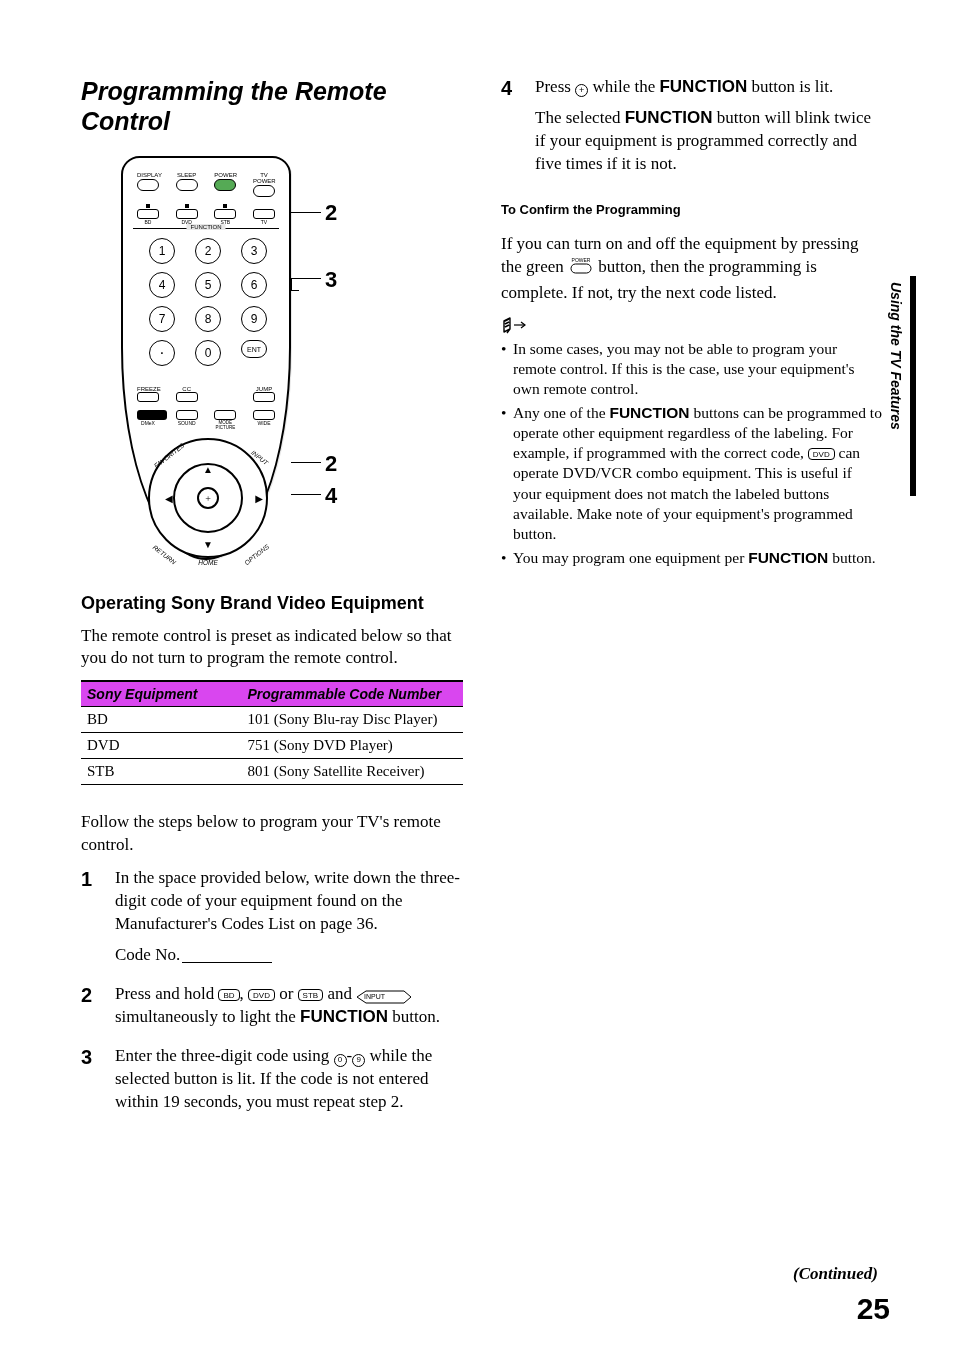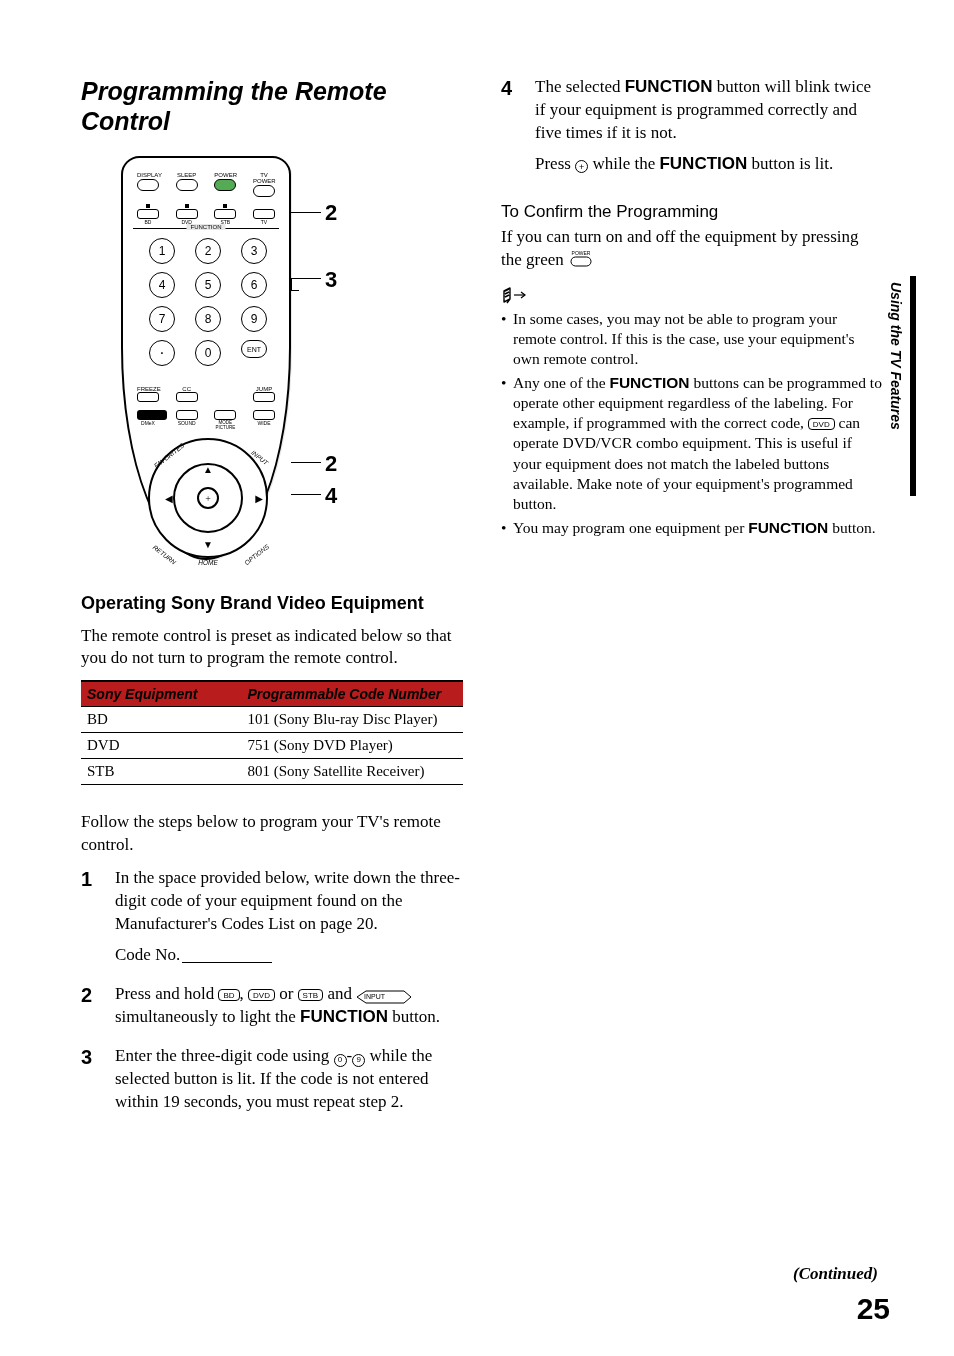--- a/index.html
+++ b/index.html
@@ -32,36 +32,36 @@
     .outer-ring { position:absolute; left:50%; top:50%; width:120px; height:120px; border:2px solid #000; border-radius:50%; transform:translate(-50%,-50%); background:#fff; }
     .inner-ring { position:absolute; left:50%; top:50%; width:70px; height:70px; border:2px solid #000; border-radius:50%; transform:translate(-50%,-50%); background:#fff;}
     .center-dot { position:absolute; left:50%; top:50%; width:22px; height:22px; border:2px solid #000; border-radius:50%; transform:translate(-50%,-50%); display:flex; align-items:center; justify-content:center; font-size:10px;}
     .arrow { position:absolute; font-size:10px; }
     .diag-txt { position:absolute; font-family: Arial; font-size:6.5px; font-style:italic; }
     .leader { position: absolute; border-top: 1.5px solid #000; }
     .callout { position: absolute; font-family: Arial, Helvetica, sans-serif; font-weight: bold; font-size: 22px; }
     h2.sub { font-family: Arial, Helvetica, sans-serif; font-weight: bold; font-size: 18px; line-height: 1.25; margin-bottom: 10px; }
     p.body { font-size: 17px; line-height: 1.35; margin-bottom: 10px; }
     table.codes { width: 100%; border-collapse: collapse; margin: 4px 0 26px; font-size: 15px; }
-    table.codes th { font-family: Arial, Helvetica, sans-serif; font-style: italic; font-weight: bold; text-align: left; background: #b91c1c; border-top: 2px solid #000; border-bottom: 1px solid #000; padding: 4px 6px; font-size: 14px;}
+    table.codes th { font-family: Arial, Helvetica, sans-serif; font-style: italic; font-weight: bold; text-align: left; background: #d946ef; border-top: 2px solid #000; border-bottom: 1px solid #000; padding: 4px 6px; font-size: 14px;}
     table.codes td { border-bottom: 1px solid #000; padding: 4px 6px; }
     table.codes th:first-child, table.codes td:first-child { width: 42%; }
     ol.steps { list-style: none; counter-reset: none; }
     ol.steps > li { display: flex; margin-bottom: 8px; }
     .step-num { font-family: Arial, Helvetica, sans-serif; font-weight: bold; font-size: 20px; width: 34px; flex-shrink: 0; line-height: 1.2;}
     .step-txt { font-size: 17px; line-height: 1.35; }
     .step-txt p { margin-bottom: 8px; }
     .ilabel { display: inline-block; border: 1px solid #000; border-radius: 4px; font-family: Arial; font-size: 8px; padding: 0 4px; vertical-align: 1px; line-height: 11px; height: 12px;}
     .icircle { display: inline-flex; border: 1px solid #000; border-radius: 50%; width: 13px; height: 13px; font-family: Arial; font-size: 8px; align-items: center; justify-content: center; vertical-align: -1px;}
     .iinput { display: inline-flex; font-family: Arial; font-size: 7px; padding: 0 8px 0 4px; vertical-align: 0; line-height: 11px; height: 13px; align-items:center; position:relative;}
     .iinput svg { position:absolute; left:0; top:0; }
     .ipower { display:inline-block; vertical-align:-3px; }
     .bold-sans { font-family: Arial, Helvetica, sans-serif; font-weight: bold; }
     .code-line { display: inline-block; border-bottom: 1px solid #000; width: 90px; vertical-align: -3px; margin-left: 2px;}
-    h3.h3 { font-family: Arial, Helvetica, sans-serif; font-weight: normal; font-size: 17px; margin: 18px 0 4px; }
+    h3.h3 { font-family: Arial, Helvetica, sans-serif; font-weight: bold; font-size: 13px; margin: 18px 0 16px; }
     .note-icon { font-size: 20px; margin: 6px 0 4px; display:flex; align-items:center; gap:4px;}
     ul.bullets { list-style: none; font-size: 15.5px; line-height: 1.3; }
     ul.bullets > li { position: relative; padding-left: 12px; margin-bottom: 4px; }
     ul.bullets > li::before { content: "•"; position: absolute; left: 0; }
     .side-tab { position: absolute; right: 48px; top: 276px; width: 20px; height: 220px; }
     .side-tab .bar { position:absolute; right:-10px; top:0; width:6px; height:100%; background:#000; }
     .side-tab .txt { font-family: Arial, Helvetica, sans-serif; font-style: italic; font-weight: bold; font-size: 14px; writing-mode: vertical-rl; text-orientation: mixed; position:absolute; right:2px; top:6px; white-space:nowrap;}
     .continued { position: absolute; right: 76px; bottom: 72px; font-style: italic; font-size: 17px; font-family: "Times New Roman", serif; font-weight: bold;}
     .pagenum { position: absolute; right: 64px; bottom: 30px; font-family: Arial, Helvetica, sans-serif; font-weight: bold; font-size: 30px; }
   </style>
@@ -238,21 +238,21 @@
             </tr>
         </tbody>
       </table>
 
       <p class="body">Follow the steps below to program your TV's remote control.</p>
 
       <ol class="steps">
         <li>
           <div class="step-num">1</div>
           <div class="step-txt">
-            <p>In the space provided below, write down the three-digit code of your equipment found on the Manufacturer's Codes List on page 20.</p>
+            <p>In the space provided below, write down the three-digit code of your equipment found on the Manufacturer's Codes List on page 36.</p>
             <p><span>Code No.</span><span class="code-line"></span></p>
           </div>
         </li>
         <li>
           <div class="step-num">2</div>
           <div class="step-txt">
             <p>
               <span>Press and hold </span>
               <span class="ilabel">BD</span><span>, </span>
               <span class="ilabel">DVD</span><span> or </span>
@@ -276,40 +276,41 @@
         </li>
       </ol>
     </div>
 
     <div class="col-right">
       <ol class="steps">
         <li>
           <div class="step-num">4</div>
           <div class="step-txt">
             <p>
-              <span>The selected </span><span class="bold-sans">FUNCTION</span><span> button will blink twice if your equipment is programmed correctly and five times if it is not.</span>
-            </p>
-            <p>
               <span>Press </span>
               <span class="icircle" style="font-size:9px;">+</span>
               <span> while the </span><span class="bold-sans">FUNCTION</span><span> button is lit.</span>
+            </p>
+            <p>
+              <span>The selected </span><span class="bold-sans">FUNCTION</span><span> button will blink twice if your equipment is programmed correctly and five times if it is not.</span>
             </p>
           </div>
         </li>
       </ol>
 
       <h3 class="h3">To Confirm the Programming</h3>
       <p class="body">
         <span>If you can turn on and off the equipment by pressing the green </span>
         <span class="ipower">
           <svg width="26" height="18" viewBox="0 0 26 18">
               <text x="13" y="5" font-family="Arial" font-size="5" text-anchor="middle">POWER</text>
               <rect x="3" y="7" width="20" height="9" rx="4.5" fill="none" stroke="#000" stroke-width="1"></rect>
             </svg>
         </span>
+        <span> button, then the programming is complete. If not, try the next code listed.</span>
       </p>
 
       <div class="note-icon">
         <svg width="28" height="20" viewBox="0 0 28 20">
             <path d="M3 17 L3 6 L9 3 L9 14 Z M9 14 L6 18 M4 6 L8 4 M4 9 L8 7 M4 12 L8 10" fill="none" stroke="#000" stroke-width="1.4" stroke-linejoin="round"></path>
             <path d="M13 10 L24 10" stroke="#000" stroke-width="1.2"></path>
             <path d="M20 7 L24 10 L20 13" fill="none" stroke="#000" stroke-width="1.2"></path>
           </svg>
       </div>
       <ul class="bullets">

